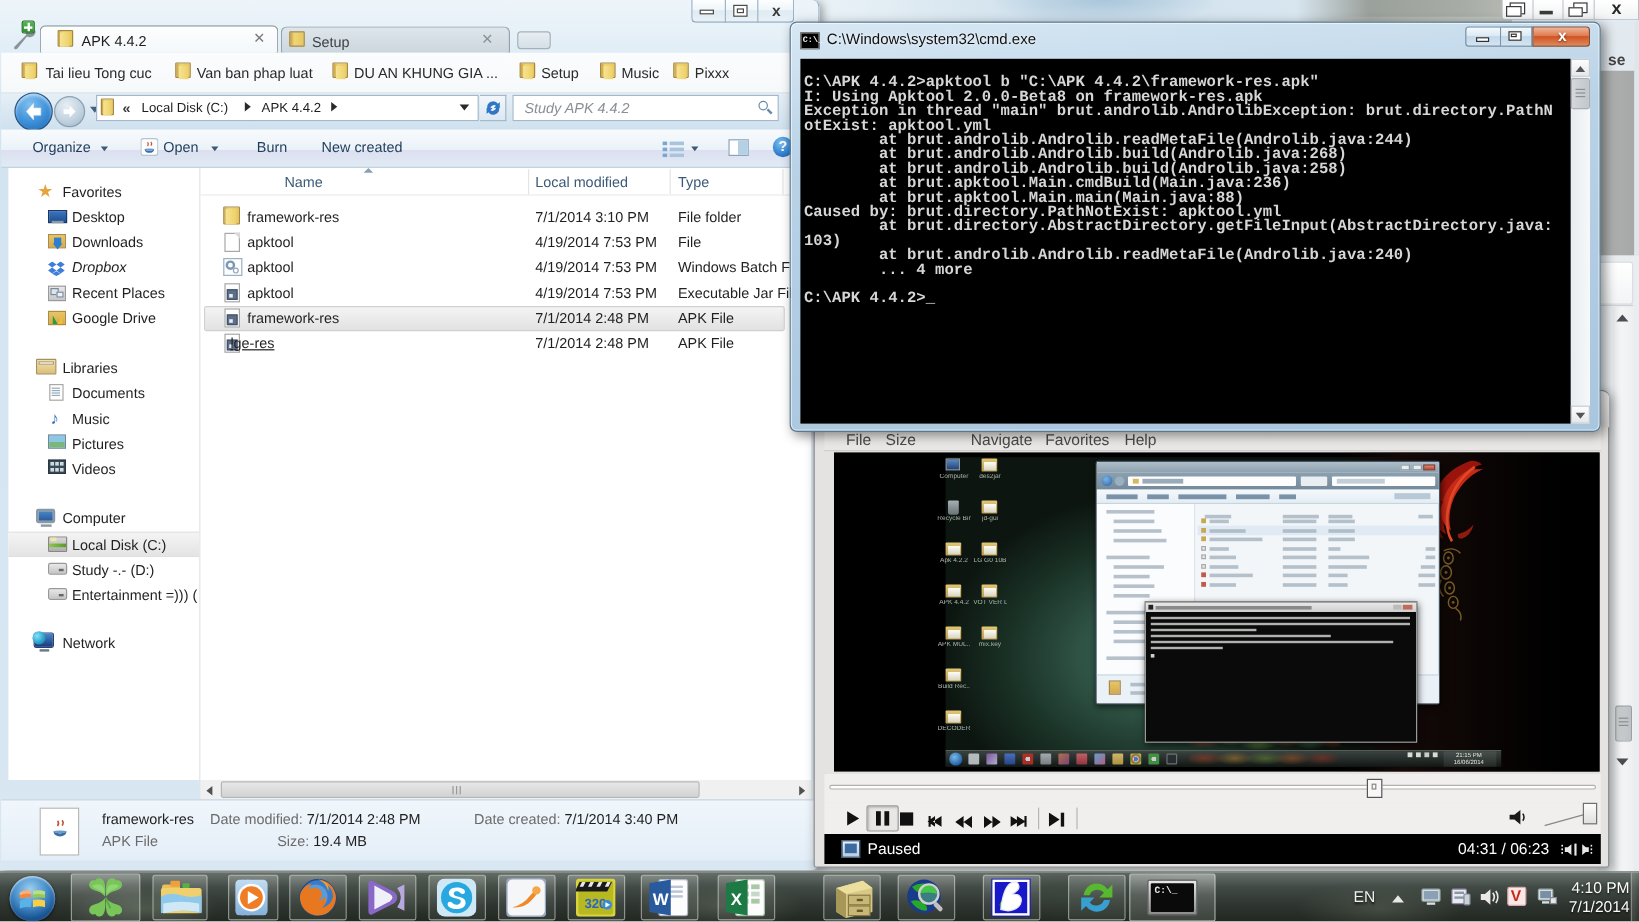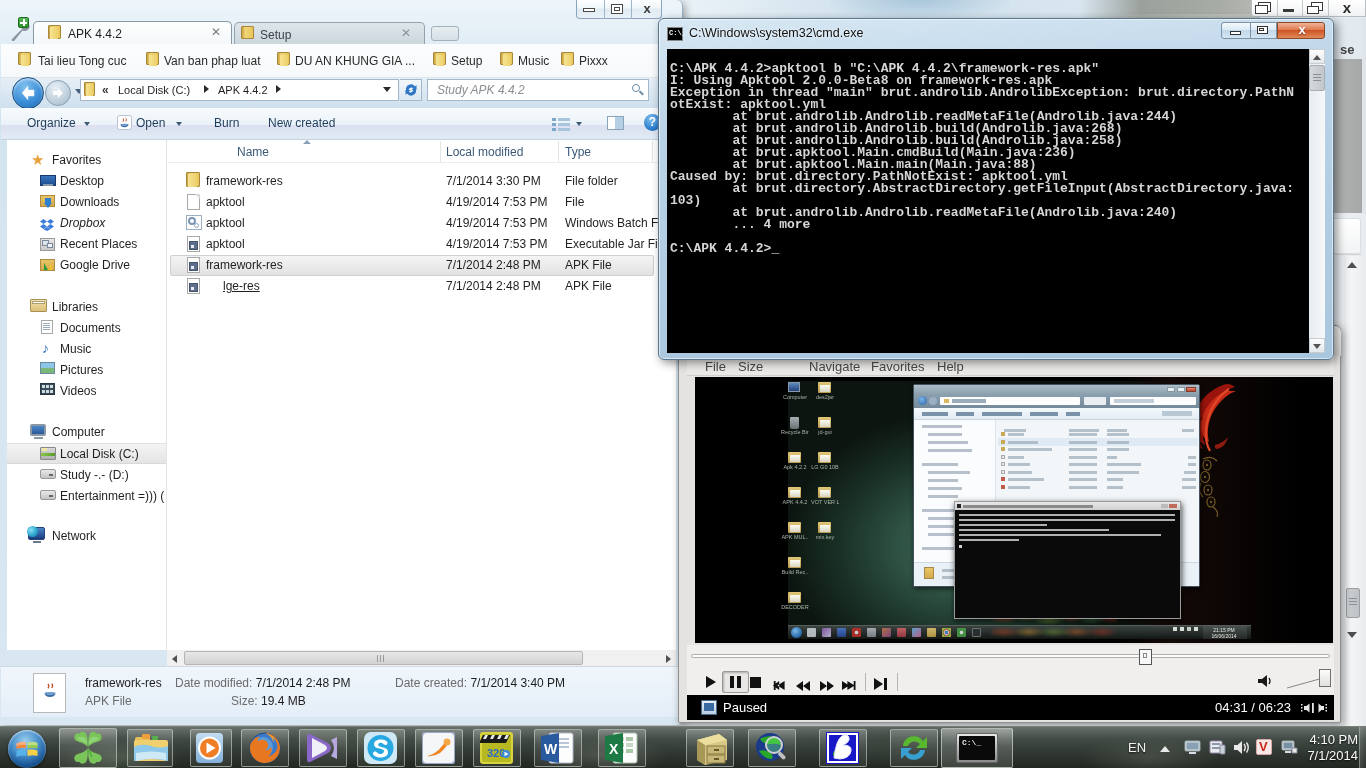--- a/index.html
+++ b/index.html
@@ -185,21 +185,21 @@
     <div class="abs hdt" style="left:189px;top:145px;margin-left:48px;">Name</div>
     <div class="abs" style="left:303px;top:140px;width:0;height:0;border-left:4px solid transparent;border-right:4px solid transparent;border-bottom:4px solid #8aa0b4;"></div>
     <div class="abs hdt" style="left:446px;top:145px;">Local modified</div>
     <div class="abs hdt" style="left:565px;top:145px;">Type</div>
 
     <div id="rows">
 
       <div class="abs" style="left:186px;top:172px;width:14px;height:15px;background:linear-gradient(90deg,#c9a23e,#f0d679 30%,#e8c658);border:1px solid #a8873c;border-radius:1px;"></div>
       <div class="abs" style="left:188px;top:174px;width:9px;height:13px;background:linear-gradient(90deg,#f6e392,#edd06a);"></div>
       <div class="fr" style="left:206px;top:174px;">framework-res</div>
-      <div class="fr" style="left:446px;top:174px;">7/1/2014 3:30 PM</div>
+      <div class="fr" style="left:446px;top:174px;">7/1/2014 3:10 PM</div>
       <div class="fr" style="left:565px;top:174px;">File folder</div>
 
       <div class="pagei" style="left:187px;top:194px;"></div>
       <div class="abs" style="left:195px;top:194px;width:0;height:0;border-left:5px solid transparent;border-top:5px solid #d8d8d8;"></div>
       <div class="fr" style="left:206px;top:195px;">apktool</div>
       <div class="fr" style="left:446px;top:195px;">4/19/2014 7:53 PM</div>
       <div class="fr" style="left:565px;top:195px;">File</div>
 
       <div class="abs" style="left:186px;top:215px;width:16px;height:15px;background:#fdfdfd;border:1px solid #9ab0c4;"></div>
       <div class="abs" style="left:188px;top:217px;width:8px;height:8px;border:2px solid #7a98b4;border-radius:50%;"></div>
@@ -213,21 +213,21 @@
       <div class="fr" style="left:446px;top:237px;">4/19/2014 7:53 PM</div>
       <div class="fr" style="left:565px;top:237px;">Executable Jar Fil</div>
 
       <div class="abs" style="left:170px;top:255px;width:484px;height:21px;background:linear-gradient(#f4f4f4,#e2e2e2);border:1px solid #d0d0d0;border-radius:2px;"></div>
       <div class="jari" style="left:187px;top:257px;"></div>
       <div class="fr" style="left:206px;top:258px;">framework-res</div>
       <div class="fr" style="left:446px;top:258px;">7/1/2014 2:48 PM</div>
       <div class="fr" style="left:565px;top:258px;">APK File</div>
 
       <div class="jari" style="left:187px;top:278px;"></div>
-      <div class="fr" style="left:223px;top:279px;text-decoration:underline;">lge-res</div>
+      <div class="fr" style="left:192px;top:279px;text-decoration:underline;">lge-res</div>
       <div class="fr" style="left:446px;top:279px;">7/1/2014 2:48 PM</div>
       <div class="fr" style="left:565px;top:279px;">APK File</div>
     </div>
 
     <div id="sidebar">
 
       <div class="abs" style="left:31px;top:152px;width:16px;height:16px;color:#e8a33d;font-size:15px;line-height:16px;">★</div>
       <div class="sbt" style="left:52px;top:153px;">Favorites</div>
       <div class="abs" style="left:40px;top:175px;width:16px;height:11px;background:linear-gradient(#3a74c0,#1e4e8e);border:1px solid #16396a;"></div>
       <div class="abs" style="left:43px;top:184px;width:10px;height:2px;background:#8a9aa8;"></div>

